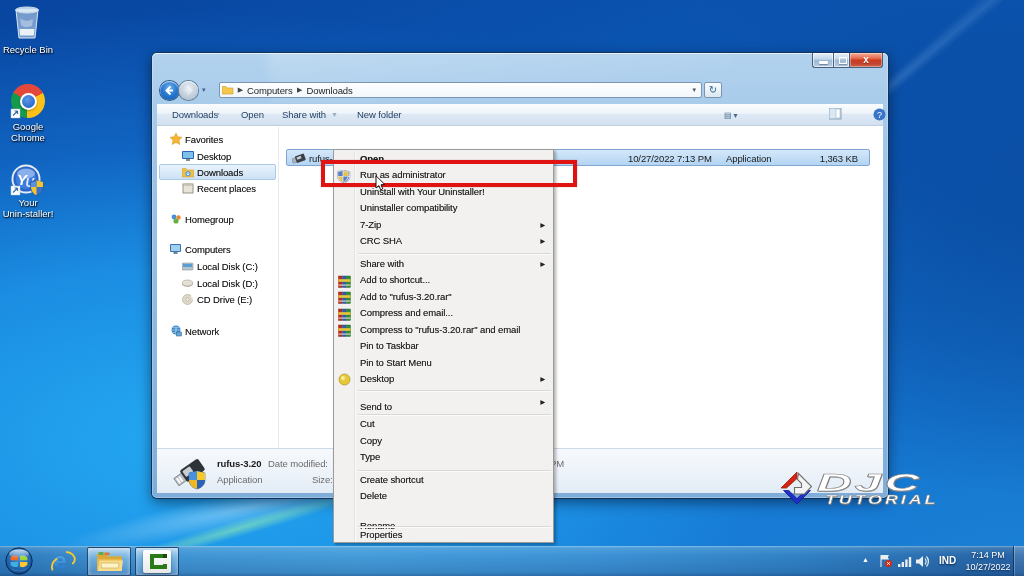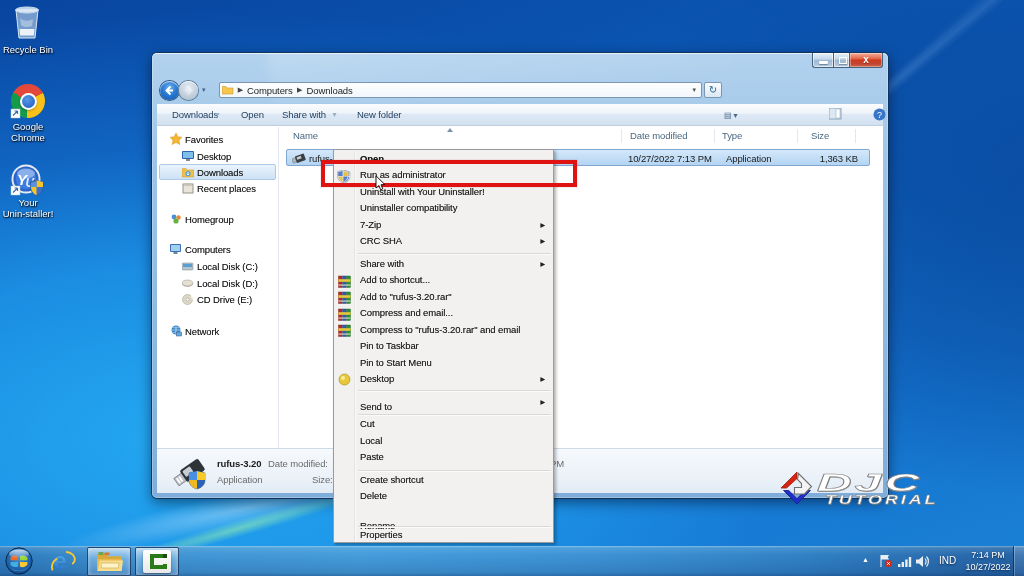--- a/index.html
+++ b/index.html
@@ -79,21 +79,21 @@
 #menu .mic{position:absolute;left:4px;width:13px;height:13px}
 
 #redbox{left:321px;top:160px;width:256px;height:27px;border:4px solid #e01313;box-shadow:0 0 1px rgba(120,0,0,.4)}
 
 #bar{left:0;top:546px;width:1024px;height:30px;
 background:
  linear-gradient(180deg,rgba(215,245,255,.5) 0%,rgba(160,215,245,.18) 6%,rgba(255,255,255,0) 30%,rgba(10,45,100,.18) 88%,rgba(8,40,92,.38) 100%),
  linear-gradient(90deg,#2e7abc 0%,#3f93d2 12%,#459dda 35%,#3d93d6 58%,#3182c6 78%,#2a6cae 93%,#2563a5 100%);}
 .tbtn{position:absolute;top:1px;width:44px;height:29px;border:1px solid rgba(15,45,85,.8);border-radius:2px;background:linear-gradient(180deg,rgba(255,255,255,.6),rgba(205,235,255,.35) 40%,rgba(140,195,240,.28));box-shadow:inset 0 0 5px rgba(255,255,255,.55), inset 0 -4px 6px -3px rgba(30,80,140,.4)}
 #clock{position:absolute;left:962px;top:3px;width:52px;color:#fff;font-size:9px;text-align:center;line-height:12px;text-shadow:0 1px 2px rgba(0,20,50,.8)}
-#ind{position:absolute;left:939px;top:8.5px;color:#fff;font-size:10px;font-weight:normal;text-shadow:0 1px 2px rgba(0,20,50,.8)}
+#ind{position:absolute;left:939px;top:8.5px;color:#fff;font-size:10px;font-weight:bold;text-shadow:0 1px 2px rgba(0,20,50,.8)}
 #showdesk{position:absolute;left:1013px;top:0;width:11px;height:30px;border-left:1px solid rgba(10,40,80,.8);background:linear-gradient(180deg,rgba(255,255,255,.18),rgba(255,255,255,.05));box-shadow:inset 1px 0 0 rgba(255,255,255,.25)}
 .trico{position:absolute;top:8px;color:#fff}
 </style></head>
 <body>
 <div class="abs" id="wall"></div>
 <div class="abs" id="ray1"></div>
 <div class="abs" id="ray2"></div>
 <div class="abs" id="aur1"></div>
 <div class="abs" id="aur2"></div>
 
@@ -230,31 +230,20 @@
               <path d="M9 2 A5 5 0 0 1 10.5 5.5" stroke="#fdf6e0" stroke-width="1.2" fill="none"></path>
             </svg></span>CD Drive (E:)</div>
       <div class="item" style="left:13px;top:196.5px"><span class="ic"><svg width="12" height="12" viewBox="0 0 12 12">
               <circle cx="6" cy="5" r="4.5" fill="#3a85c8"></circle>
               <path d="M1.5 5 L10.5 5 M6 .5 L6 9.5 M2.5 2 A6.5 6.5 0 0 0 9.5 2 M2.5 8 A6.5 6.5 0 0 1 9.5 8" stroke="#bfe0f5" stroke-width=".7" fill="none"></path>
               <rect x="6.5" y="7" width="5" height="4" fill="#68a8d8" stroke="#2a5a8a" stroke-width=".5"></rect>
             </svg></span>Network</div>
     </div>
     <div class="abs" id="vsep"></div>
     <div class="abs" id="list">
-      <div id="hdr" class="abs">
-        <span class="h" style="left:14px">Name</span>
-        <span class="h" style="left:351px">Date modified</span>
-        <span class="h" style="left:443px">Type</span>
-        <span class="h" style="left:532px">Size</span>
-        <span class="line" style="left:342px"></span>
-        <span class="line" style="left:435px"></span>
-        <span class="line" style="left:518px"></span>
-        <span class="line" style="left:576px"></span>
-        <span class="abs" id="sortarrow" style="left:168px;top:1px;width:0;height:0;border-left:3.5px solid transparent;border-right:3.5px solid transparent;border-bottom:4px solid #7d94a8"></span>
-      </div>
       <div class="abs" id="row">
         <span style="left:5px;top:3px"><svg width="14" height="11" viewBox="0 0 14 11">
               <g transform="rotate(-20 7 5.5)">
                 <rect x="0" y="3.5" width="4" height="4.6" fill="#aab2ba" stroke="#7a828a" stroke-width=".5"></rect>
                 <rect x="3.6" y="2.2" width="9.5" height="7" rx="1" fill="#3a4046"></rect>
                 <rect x="5" y="3.6" width="4.5" height="2.6" fill="#c8cdd2"></rect>
               </g>
             </svg></span>
         <span style="left:22px">rufus-3</span>
         <span style="left:341px">10/27/2022 7:13 PM</span>
@@ -345,22 +334,22 @@
         <circle cx="6.5" cy="6.5" r="5.5" fill="#e8c838" stroke="#a08818" stroke-width=".6"></circle>
         <circle cx="5" cy="5" r="2" fill="#f8eca0"></circle>
       </svg></div>
   <div class="mi" style="top:222px">Desktop</div>
     <div class="arr" style="top:225px">▶</div>
   <div class="sepl" style="top:240px"></div>
   <div class="mi" style="top:250px">Send to</div>
     <div class="arr" style="top:248px">▶</div>
   <div class="sepl" style="top:264px"></div>
   <div class="mi" style="top:267px">Cut</div>
-  <div class="mi" style="top:283.5px">Local</div>
-  <div class="mi" style="top:300px">Paste</div>
+  <div class="mi" style="top:283.5px">Copy</div>
+  <div class="mi" style="top:300px">Type</div>
   <div class="sepl" style="top:319.5px"></div>
   <div class="mi" style="top:322.5px">Create shortcut</div>
   <div class="mi" style="top:339px">Delete</div>
   <div class="mi" style="top:369px">Rename</div>
   <div class="sepl" style="top:375.5px"></div>
   <div class="mi" style="top:378px">Properties</div>
 </div>
 
 <div class="abs" style="left:337px;top:169px;width:12px;height:13px"><svg width="12" height="13" viewBox="0 0 12 13">
       <path d="M6 0 L11.5 1.5 L11.5 6.5 C11.5 9.5 9 11.8 6 12.6 C3 11.8 .5 9.5 .5 6.5 L.5 1.5 Z" fill="#e8eef4" stroke="#7a8aa0" stroke-width=".5"></path>

